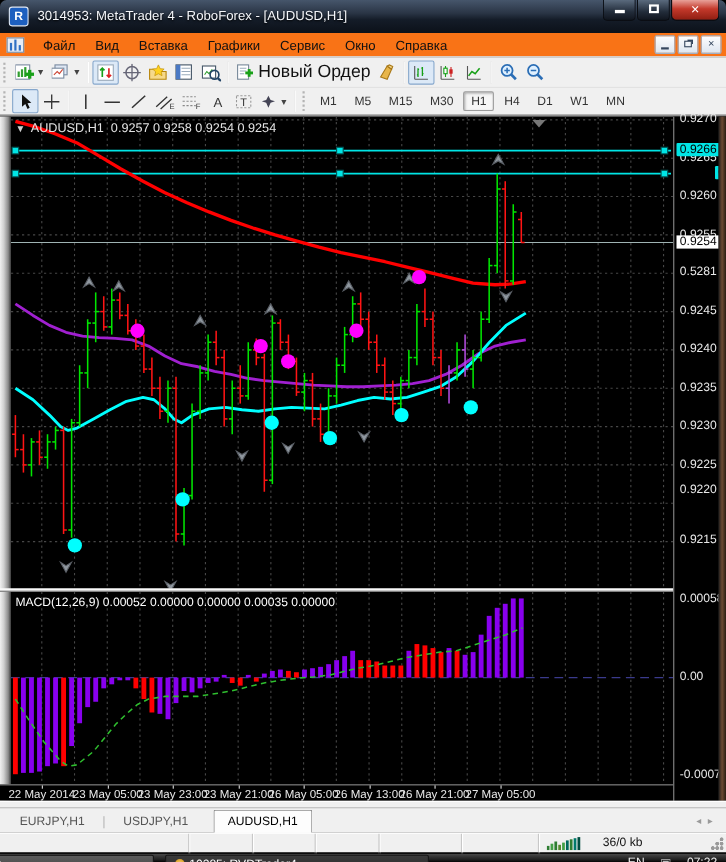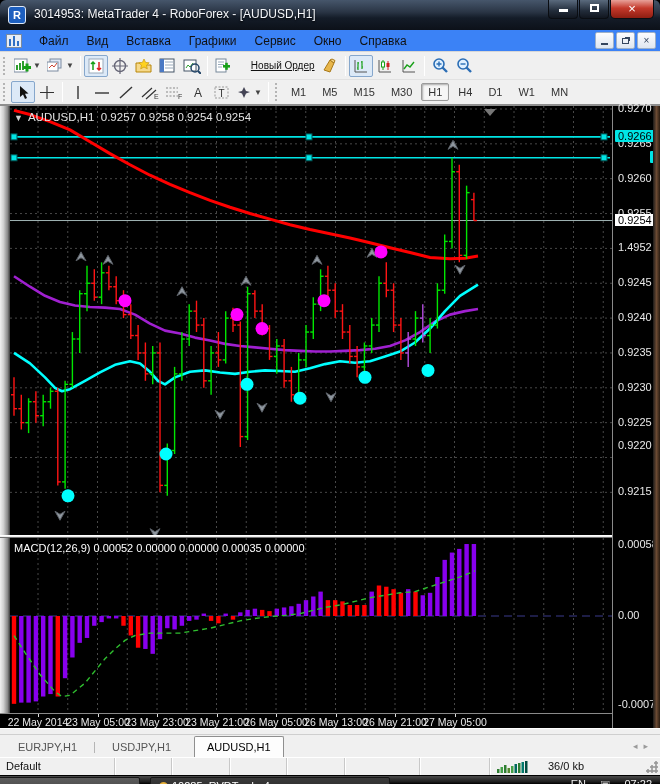--- a/index.html
+++ b/index.html
@@ -17,21 +17,21 @@
   .title-text { position:absolute; left:34px; top:7px; font-size:12px; color:#f4f6fa; text-shadow:0 1px 2px #000; white-space:nowrap; }
   .caption-btns { position:absolute; right:6px; top:0; display:flex; }
   .cap-btn { width:30px; height:19px; border:1px solid #0a0d12; border-top:none;
     background:linear-gradient(#5a6a7d,#222c3a 60%,#11161f); border-radius:0 0 4px 4px;
     color:#fff; text-align:center; line-height:17px; font-size:11px; margin-left:1px; }
   .cap-btn.close { width:44px; background:linear-gradient(#e8a199,#c4392b 45%,#8f1e12); border-radius:0 0 5px 5px; font-size:13px; }
   .glyph-min { display:inline-block; width:9px; height:3px; background:#fff; margin-top:9px; }
   .glyph-max { display:inline-block; width:9px; height:8px; border:2px solid #fff; margin-top:4px; }
 
   
-  .menubar { position:absolute; left:0; top:30px; width:660px; height:22px; background:#3b82f6;
+  .menubar { position:absolute; left:0; top:30px; width:660px; height:22px; background:#f97316;
     border-bottom:1px solid #d7d7d7; display:flex; align-items:center; }
   .menu-icon { width:16px; height:14px; margin:0 8px 0 6px; background:#e8edf5; border:1px solid #7a8aa0; position:relative; }
   .menu-icon i { position:absolute; bottom:1px; width:2px; background:#2f6fc4; }
   .menu-items { display:flex; height:100%; align-items:center; }
   .menu-item { font-size:12px; color:#111; padding:3px 9px; cursor:default; }
   .mdi-btns { position:absolute; right:4px; top:2px; display:flex; }
   .mdi-btn { width:19px; height:17px; border:1px solid #9db0c8; background:linear-gradient(#fdfdfe,#dee6f0); margin-left:2px;
     text-align:center; font-size:10px; line-height:15px; color:#35465e; border-radius:2px; }
   .mdi-min i { display:inline-block; width:7px; height:2px; background:#35465e; margin-top:10px; }
   .mdi-res i { display:inline-block; width:7px; height:6px; border:1px solid #35465e; margin-top:3px; box-shadow:2px -2px 0 -1px #35465e; }
@@ -41,21 +41,21 @@
     border-bottom:1px solid #e2e2e2; display:flex; align-items:center; }
   .toolbar2 { position:absolute; left:0; top:80px; width:660px; height:26px; background:#f0f0f0;
     border-bottom:2px solid #8e8e8e; display:flex; align-items:center; }
   .grip { width:5px; height:18px; margin:0 3px; border-left:2px dotted #b4b4b4; }
   .tsep { width:1px; height:20px; background:#c9c9c9; border-right:1px solid #fff; margin:0 3px; }
   .tbtn { height:22px; min-width:24px; display:flex; align-items:center; justify-content:center;
     border:1px solid transparent; border-radius:2px; padding:0 2px; position:relative; }
   .tbtn.pressed { background:#dce9f7; border:1px solid #86a7cc; }
   .tbtn .dd { font-size:8px; color:#444; margin-left:2px; }
   .tbtn svg { display:block; }
-  .tbtn-label { font-size:10px; color:#111; margin-left:20px; white-space:nowrap;text-decoration:underline; }
+  .tbtn-label { font-size:16px; color:#111; margin-left:4px; white-space:nowrap; }
   .frame-btn { border:1px solid #9fb6d1; background:linear-gradient(#ffffff,#e3ecf6); }
   .tf-btn { font-size:11px; color:#333; padding:2px 6px; margin:0 1px; border:1px solid transparent; border-radius:2px; }
   .tf-btn.active { background:#e8e8e8; border:1px solid #9a9a9a; box-shadow:inset 1px 1px 2px #aaa; background:#f6f6f6; }
 
   
   .chart-area { position:absolute; left:0; top:106px; width:660px; height:628px; background:#000; }
   .left-frame { position:absolute; left:0; top:0; width:10px; height:622px;
     background:linear-gradient(90deg,#f0f0f0 0%,#cfcfcf 35%,#8a8a8a 75%,#3a3a3a 100%); }
   .right-frame { position:absolute; left:653px; top:0; width:7px; height:622px;
     background:linear-gradient(90deg,#1a1a1a,#6b4a33 50%,#2a1d12 100%); }
@@ -699,21 +699,21 @@
         <div class="ta-label" style="left: 395px;">26 May 21:00</div>
         <div style="position: absolute; top: 0px; width: 1px; height: 3px; background: rgb(221, 221, 221); left: 395px;"></div>
         <div class="ta-label" style="left: 455px; text-align: center;">27 May 05:00</div>
         <div style="position: absolute; top: 0px; width: 1px; height: 3px; background: rgb(221, 221, 221); left: 455px;"></div>
       </div>
     <div class="price-axis" id="price-axis">
         <div class="pa-label" style="top: -4px;">0.9270</div>
         <div class="pa-label" style="top: 30.85px;">0.9265</div>
         <div class="pa-label" style="top: 65.7px;">0.9260</div>
         <div class="pa-label" style="top: 100.55px;">0.9255</div>
-        <div class="pa-label" style="top: 135.4px;">1.4952</div>
+        <div class="pa-label" style="top: 135.4px;">0.5281</div>
         <div class="pa-label" style="top: 170.25px;">0.9245</div>
         <div class="pa-label" style="top: 205.1px;">0.9240</div>
         <div class="pa-label" style="top: 239.95px;">0.9235</div>
         <div class="pa-label" style="top: 274.8px;">0.9230</div>
         <div class="pa-label" style="top: 309.65px;">0.9225</div>
         <div class="pa-label" style="top: 333px; text-align: right;">0.9220</div>
         <div class="pa-label" style="top: 379.35px;">0.9215</div>
         <div class="pa-badge-cyan" style="top: 23.88px;">0.9266</div>
         <div class="pa-badge-cyan" style="top: 44.79px; margin-left: 35px;">0.9263</div>
         <div class="pa-badge-white" style="top: 107.52px;">0.9254</div>
@@ -727,23 +727,20 @@
 
   <div class="tab-bar" id="tab-bar">
     <div class="tab-arrows">◂▸</div>
   <div class="tab" style="left: 6px;">EURJPY,H1</div>
       <div class="tab-div" style="left: 94px;"></div>
       <div class="tab" style="left: 100px;">USDJPY,H1</div>
       <div class="tab active" style="left: 194px;">AUDUSD,H1</div>
     </div>
 
   <div class="status-bar">
-    <div class="sb-cell" style="left:0;width:115px">
-      <div class="sb-text">Default</div>
-    </div>
     <div class="sb-cell" style="left:115px;width:57px"></div>
     <div class="sb-cell" style="left:172px;width:58px"></div>
     <div class="sb-cell" style="left:230px;width:57px"></div>
     <div class="sb-cell" style="left:287px;width:58px"></div>
     <div class="sb-cell" style="left:345px;width:75px"></div>
     <div class="sb-cell" style="left:420px;width:70px"></div>
     <svg width="34" height="13" style="position:absolute;left:497px;top:2px">
       <rect x="0" y="9" width="2.5" height="4" fill="#2e7d32"></rect>
         <rect x="3.5" y="7" width="2.5" height="6" fill="#43a047"></rect>
       <rect x="7" y="5" width="2.5" height="8" fill="#2e7d32"></rect>

